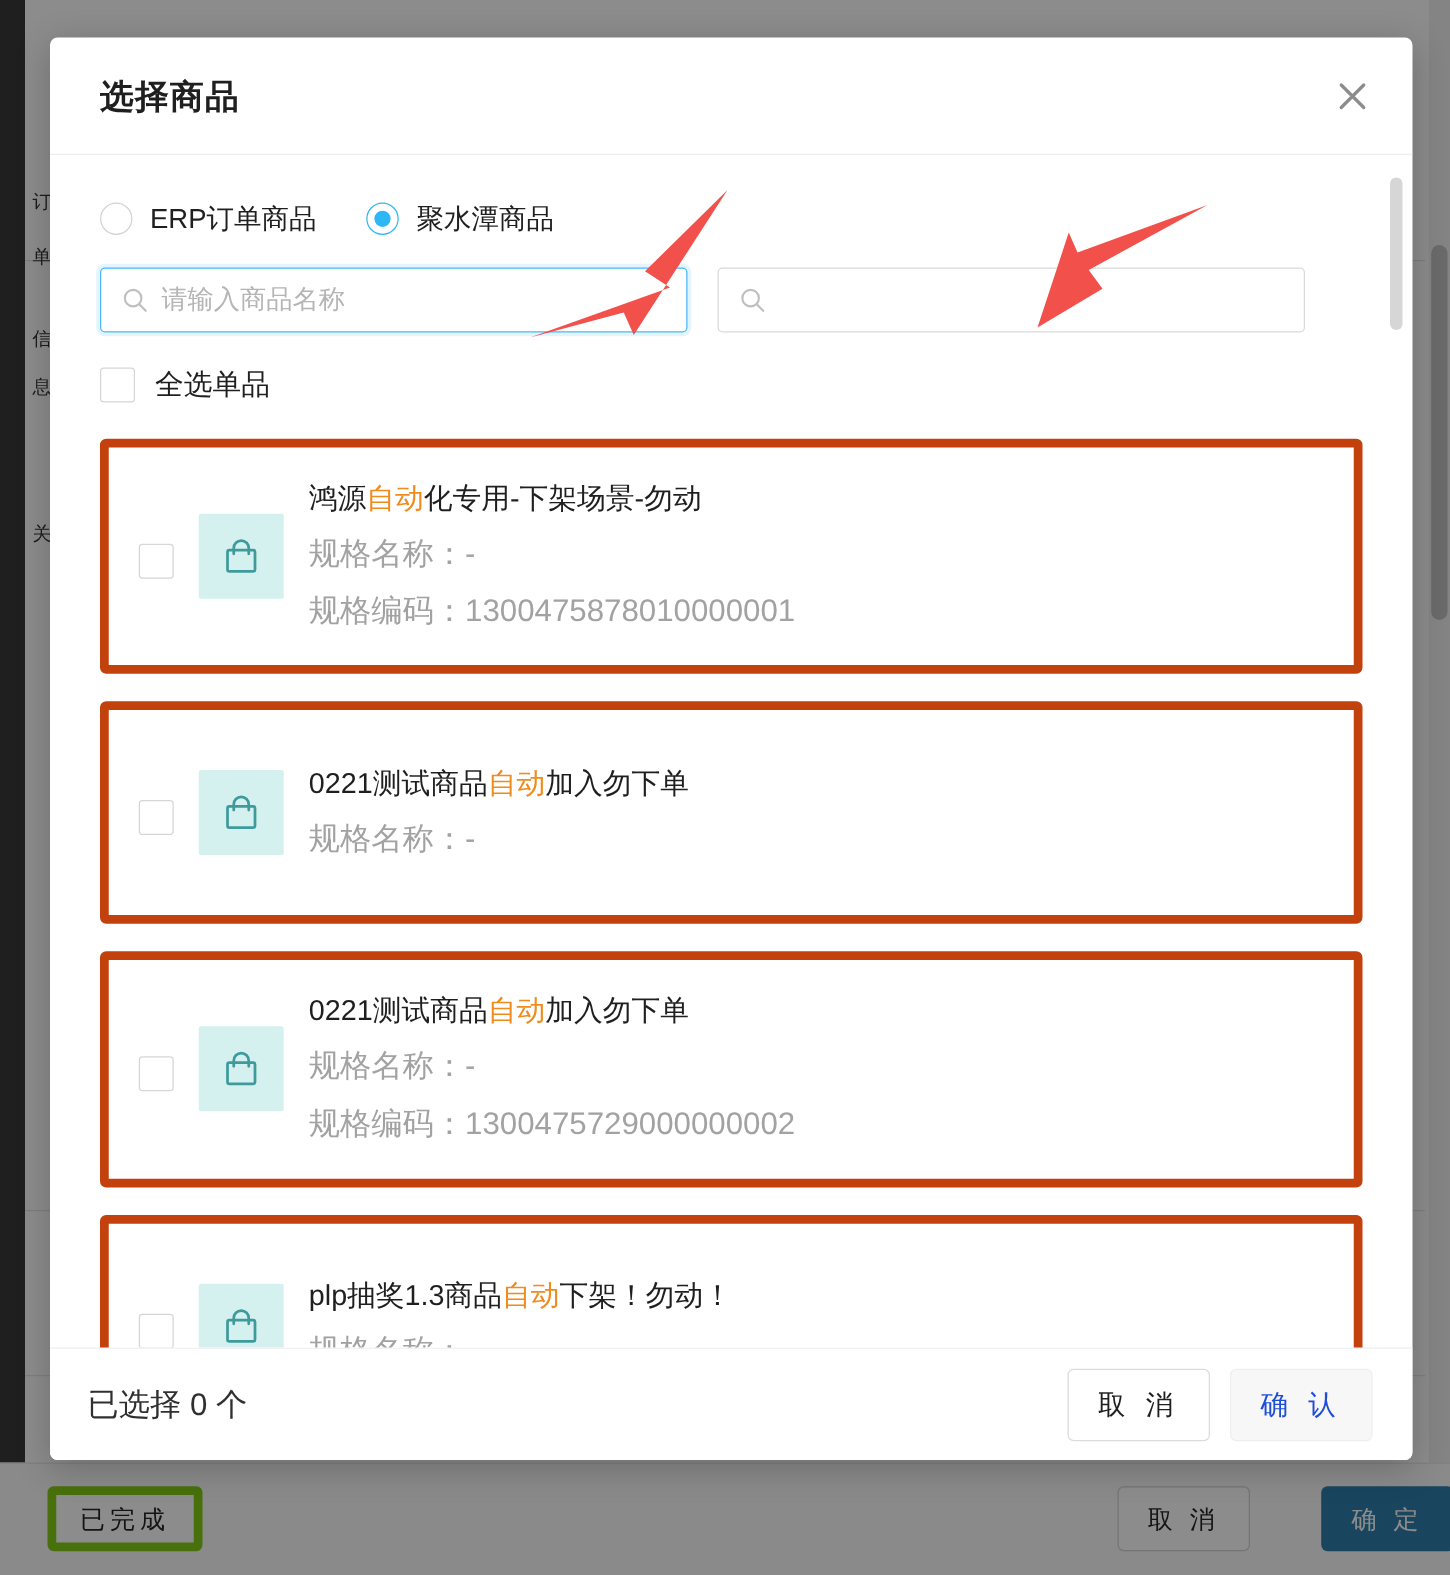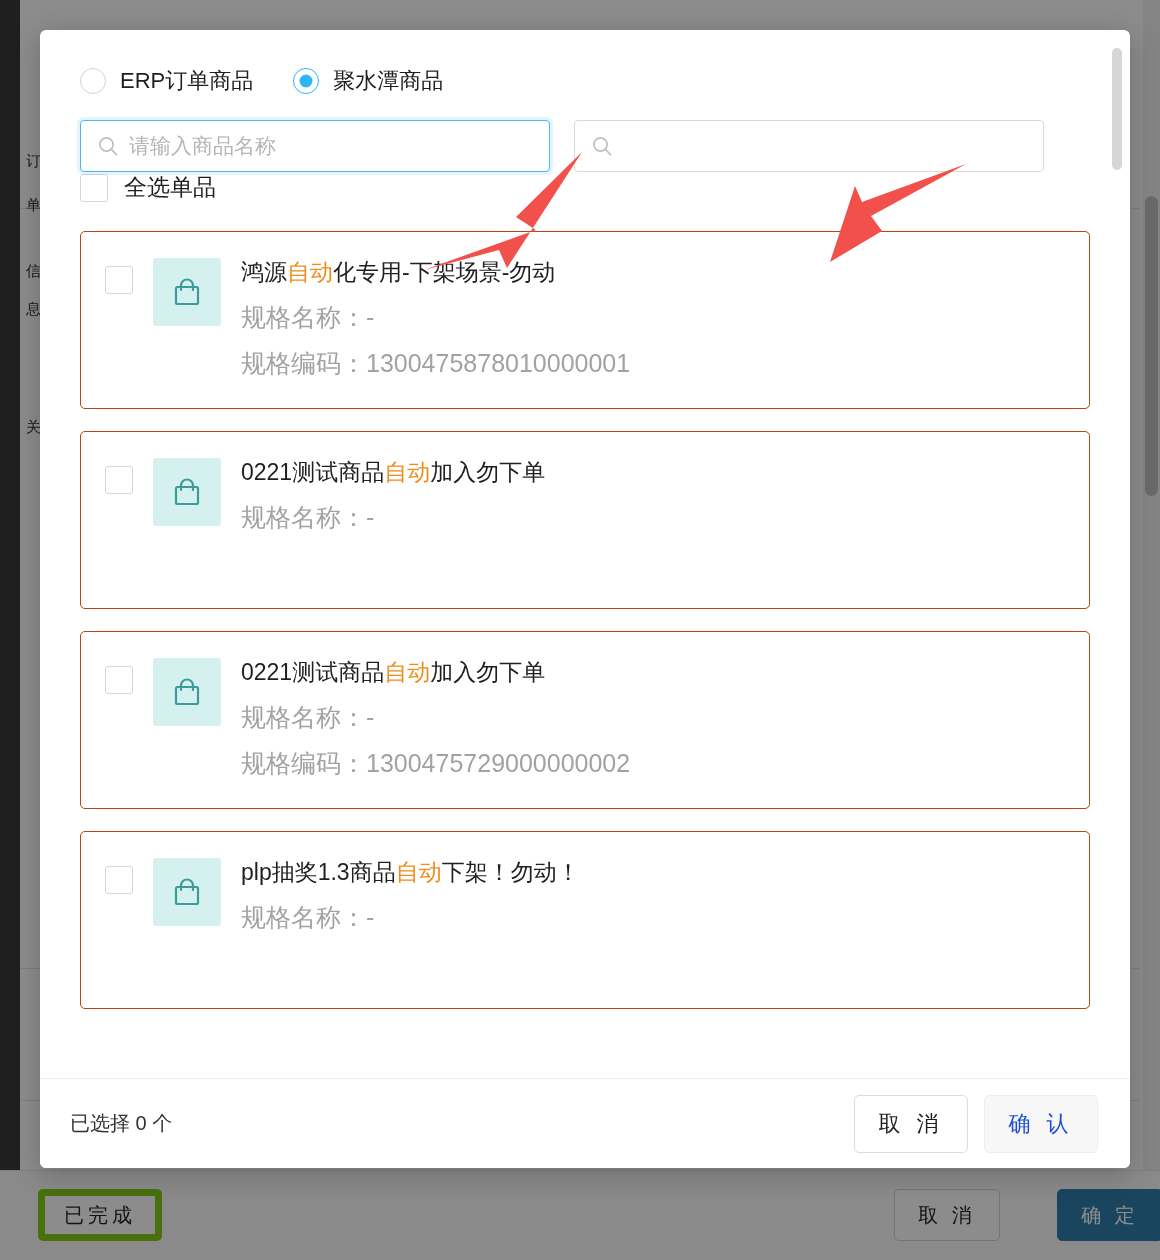--- a/index.html
+++ b/index.html
@@ -218,20 +218,21 @@
   .radio-label {
     font-size: 22px;
     color: #1f1f1f;
     white-space: nowrap;
   }
 
   
   .search-row {
     display: flex;
     gap: 24px;
+    margin-bottom: 26px;
   }
   .search-box {
     position: relative;
     width: 470px; height: 52px;
     border: 1px solid #d9d9d9;
     border-radius: 4px;
     display: flex;
     align-items: center;
     background: #fff;
   }
@@ -278,26 +279,26 @@
   .selectall-label {
     font-size: 23px;
     color: #1f1f1f;
     text-align: center;
   }
 
   
   .product-list { display: flex; flex-direction: column; gap: 22px; }
 
   .product-card {
-    border: 1px solid #c2410c;
+    border: 7px solid #c2410c;
     border-radius: 5px;
     background: #fff;
     padding: 26px 10px 26px 24px;
     display: flex;
-    align-items: flex-start;
+    align-items: center;
     gap: 20px;
     min-height: 178px;
   }
   .card-chk {
     width: 28px; height: 28px;
     border: 1px solid #d6d6d6;
     border-radius: 3px;
     background: #fff;
     flex: 0 0 28px;
     margin-top: 8px;
@@ -350,21 +351,21 @@
     flex: 0 0 90px;
     height: 90px;
     border-top: 1px solid #eeeeee;
     display: flex;
     align-items: center;
     justify-content: space-between;
     padding: 0 32px 0 30px;
     background: #fff;
   }
   .footer-count {
-    font-size: 20px;
+    font-size: 25px;
     color: #303030;
   }
   .footer-btns { display: flex; gap: 16px; }
   .mbtn {
     font-family: "Liberation Sans", "DejaVu Sans", sans-serif;
     font-size: 22px;
     border-radius: 5px;
     cursor: pointer;
     display: flex;
     align-items: center;
@@ -418,20 +419,28 @@
     <div class="bg-bottom-bar"></div>
     <div class="bg-btn bg-btn-done">已完成</div>
     <div class="bg-btn bg-btn-cancel">取 消</div>
     <div class="bg-btn bg-btn-ok">确 定</div>
   </div>
 
   <div class="overlay"></div>
 
   <div class="modal">
 
+    <div class="modal-header">
+      <div class="modal-title">选择商品</div>
+      <div class="modal-close">
+        <svg width="32" height="32" viewBox="0 0 32 32" aria-hidden="true">
+          <path d="M7 7 L25 25 M25 7 L7 25" stroke="#8c8c8c" stroke-width="2.6" stroke-linecap="round" fill="none"></path>
+        </svg>
+      </div>
+    </div>
 
     <div class="modal-body">
       <div class="body-inner">
 
         <div class="radio-row">
           <div class="radio-item">
             <span class="radio-dot"></span>
             <span class="radio-label">ERP订单商品</span>
           </div>
           <div class="radio-item">

